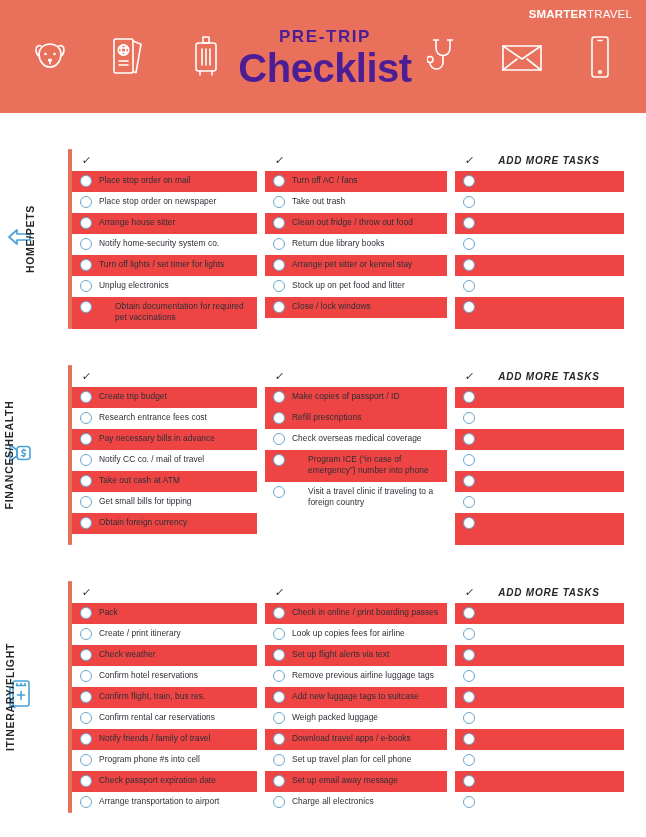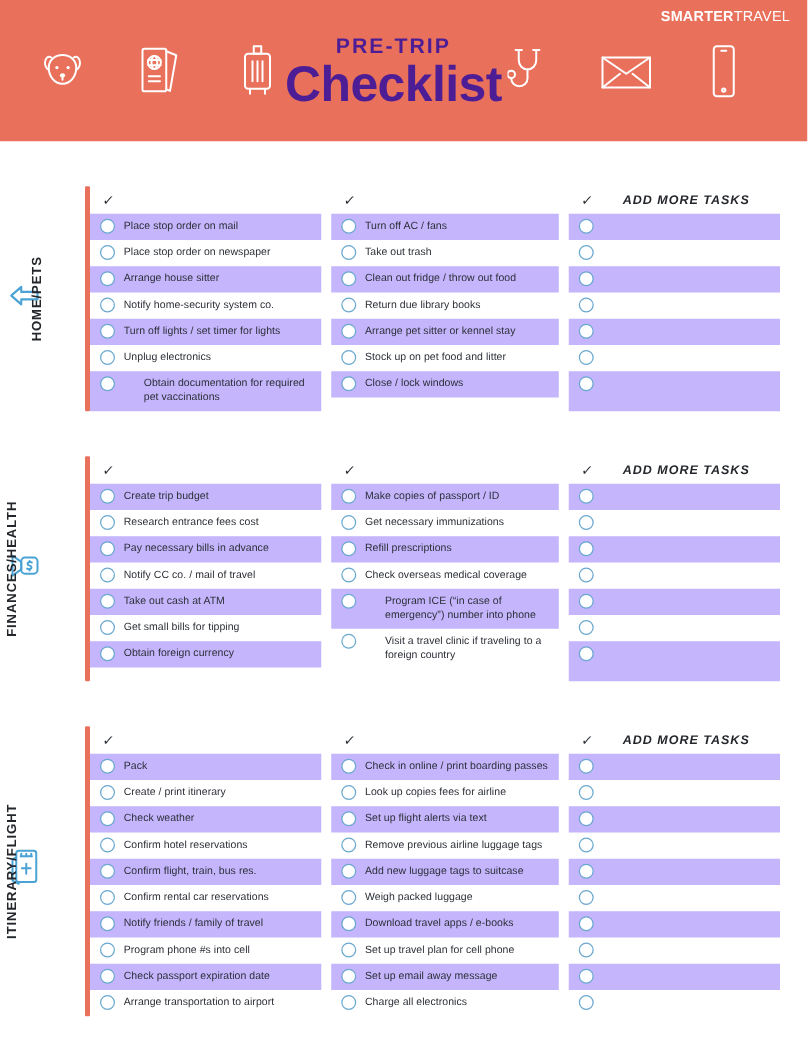--- a/index.html
+++ b/index.html
@@ -10,21 +10,21 @@
     overflow: hidden;
   }
 
   
   .header {
     position: relative;
     height: 113px;
     background: #e9715c;
     display: flex;
     align-items: center;
-    justify-content: flex-start;
+    justify-content: space-between;
     padding: 5px 18px;
   }
   .brand {
     position: absolute;
     top: 8px; right: 14px;
     color: #ffffff;
     font-size: 11.5px;
     letter-spacing: 0.2px;
     white-space: nowrap;
   }
@@ -137,21 +137,21 @@
   .col-head.blank .addmore { visibility: hidden; }
 
   .rows { display: flex; flex-direction: column; }
 
   .row {
     display: flex;
     align-items: flex-start;
     min-height: 21px;
     padding: 3px 4px 3px 6px;
   }
-  .row.shade { background: #c4b5fd; }
+  .row.shade { background: #ef4444; }
   .row.tall { min-height: 32px; align-items: flex-start; gap: 16px; }
 
   .bullet {
     flex: 0 0 auto;
     width: 12px; height: 12px;
     border: 1.4px solid #6aa8cf;
     border-radius: 50%;
     background: #ffffff;
     margin: 1px 7px 0 2px;
   }
@@ -424,24 +424,20 @@
       <div class="col col-2">
         <div class="col-head blank">
           <span class="check-glyph">✓</span>
           <span class="addmore">ADD MORE TASKS</span>
         </div>
         <div class="rows">
           <div class="row shade">
               <span class="bullet"></span>
               <span class="row-text">Make copies of passport / ID</span>
             </div>
-          <div class="row">
-              <span class="bullet"></span>
-              <span class="row-text">Get necessary immunizations</span>
-            </div>
           <div class="row shade">
               <span class="bullet"></span>
               <span class="row-text">Refill prescriptions</span>
             </div>
           <div class="row">
               <span class="bullet"></span>
               <span class="row-text">Check overseas medical coverage</span>
             </div>
           <div class="row shade tall">
               <span class="bullet"></span>

